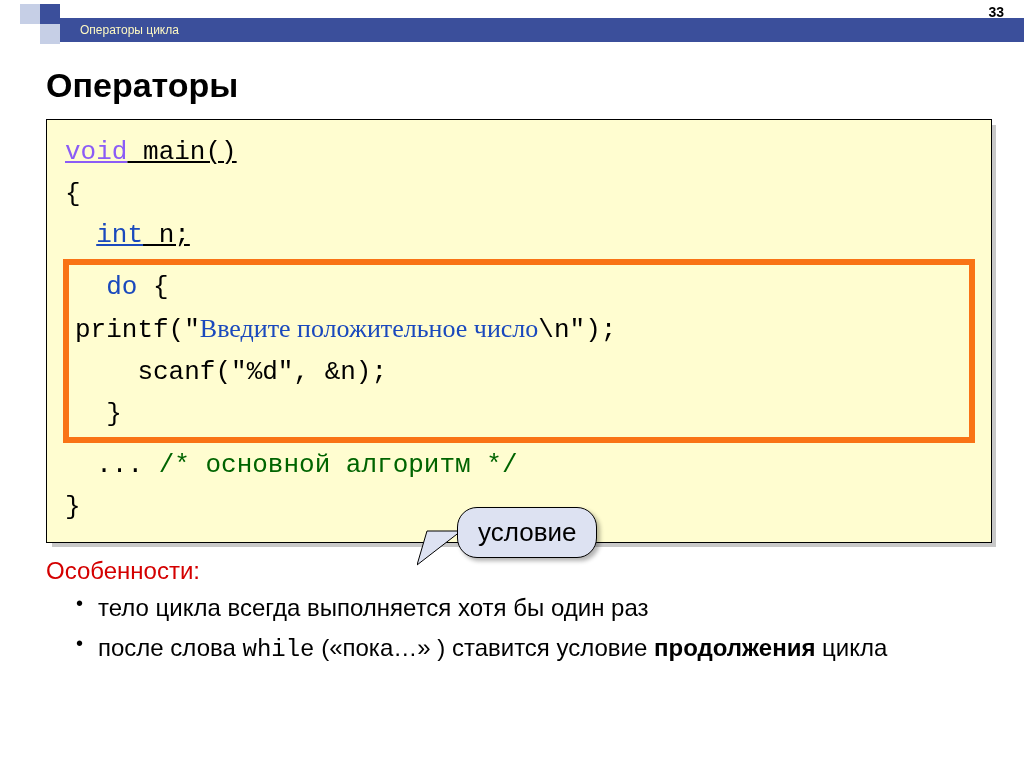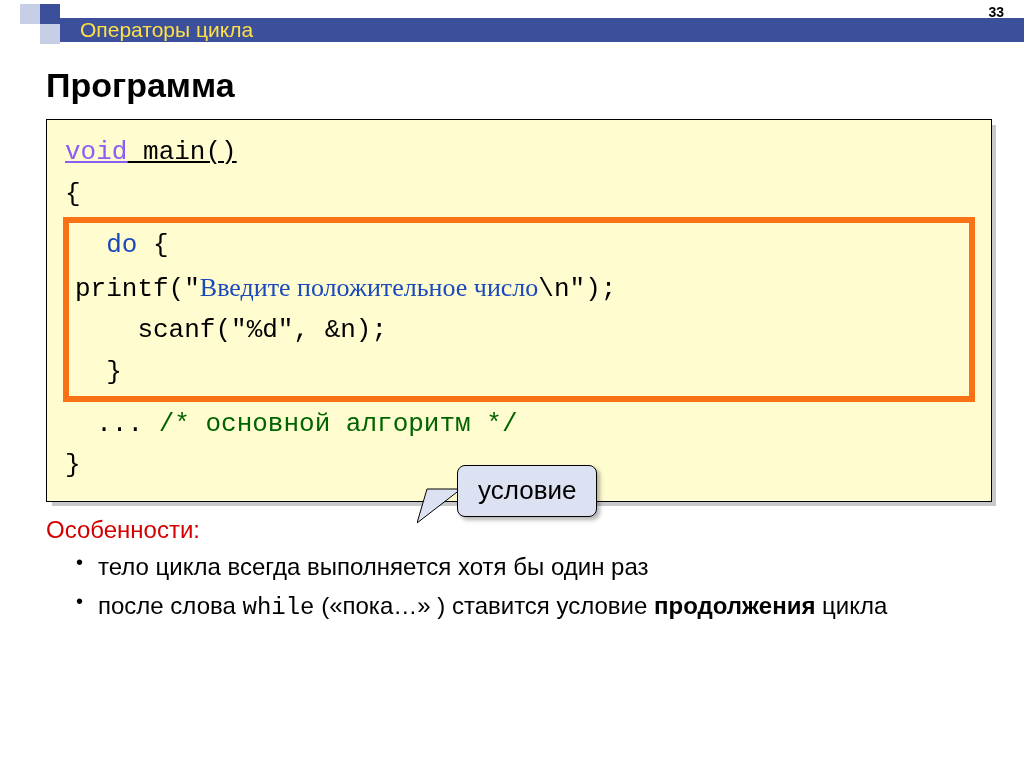--- a/index.html
+++ b/index.html
@@ -8,21 +8,21 @@
 
   
   .header { position: relative; height: 52px; }
   .deco-squares { position: absolute; left: 10px; top: 0; width: 60px; height: 46px; }
   .sq { position: absolute; }
   .sq1 { left: 10px; top: 4px;  width: 20px; height: 20px; background: #c6cfe6; }
   .sq2 { left: 30px; top: 4px;  width: 20px; height: 20px; background: #3b4f9b; }
   .sq3 { left: 30px; top: 24px; width: 20px; height: 20px; background: #c6cfe6; }
   .sq4 { left: 50px; top: 24px; width: 16px; height: 16px; background: #3b4f9b; opacity: 0.5; }
   .header-bar { position: absolute; left: 60px; right: 0; top: 18px; height: 24px; background: #3b4f9b; display: flex; align-items: center; padding-left: 20px; }
-  .header-title { color: #fde047; font-size: 21px; }
+  .header-title { color: #fef9c3; font-size: 12px; }
   .page-number { position: absolute; right: 20px; top: 4px; font-size: 14px; font-weight: bold; color: #000; }
 
   
   .content { padding: 14px 32px 0 46px; }
   h1 { font-size: 34px; font-weight: bold; margin-bottom: 14px; }
 
   
   .code-wrap { position: relative; margin-bottom: 14px; }
   .code-shadow { position: absolute; left: 6px; top: 6px; right: -4px; bottom: -4px; background: #c8c8c8; z-index: 0; }
   .code-block { position: relative; z-index: 1; background: #fffdd0; border: 1px solid #000; padding: 12px 18px 14px 18px; font-family: "Courier New", monospace; font-size: 26px; line-height: 1.6; }
@@ -32,21 +32,21 @@
   .kw-while { color: #1a49bd; text-decoration: underline; }
   .str      { color: #1a49bd; font-family: Liberation Serif, serif; }
   .cmt      { color: #006400; }
   .u        { text-decoration: underline; }
 
   
   .hl-box { border: 6px solid #f97316; padding: 2px 6px; margin: 2px -2px; position: relative; }
 
   
   .callout-arrow { position: absolute; left: 348px; top: 264px; width: 44px; height: 38px; z-index: 3; pointer-events:none; }
-  .callout { position: absolute; left: 388px; top: 242px; background: #dde2f2; border: 1px solid #000; border-radius: 8px; padding: 4px 20px; font-family: Arial, sans-serif; font-size: 26px; box-shadow: 3px 3px 4px rgba(0,0,0,0.3); z-index: 3; }
+  .callout { position: absolute; left: 388px; top: 242px; background: #dde2f2; border: 1px solid #000; border-radius: 20px; padding: 4px 20px; font-family: Arial, sans-serif; font-size: 26px; box-shadow: 3px 3px 4px rgba(0,0,0,0.3); z-index: 3; }
 
   
   .features-title { color: #d40000; font-size: 24px; margin-top: 6px; margin-bottom: 6px; }
   ul.features { list-style: none; padding-left: 30px; font-size: 24px; line-height: 1.4; }
   ul.features li { position: relative; padding-left: 22px; margin-bottom: 6px; }
   ul.features li::before { content: "•"; position: absolute; left: 0; top: -2px; font-size: 20px; color: #000; }
   .mono { font-family: "Courier New", monospace; }
   b { font-weight: bold; }
 </style>
 </head>
@@ -61,27 +61,28 @@
       <div class="sq sq3"></div>
       <div class="sq sq4"></div>
     </div>
     <div class="header-bar">
       <span class="header-title">Операторы цикла</span>
     </div>
     <div class="page-number">33</div>
   </div>
 
   <div class="content">
-    <h1>Программа</h1>
+    <h1>Операторы</h1>
 
     <div class="code-wrap">
       <div class="code-shadow"></div>
       <div class="code-block">
         <div><span class="kw-void u">void</span><span class="u"> main()</span></div>
         <div>{</div>
+        <div>&nbsp;&nbsp;<span class="kw-int u">int</span><span class="u"> n;</span></div>
 
         <div class="hl-box">
           <div>&nbsp;&nbsp;<span class="kw-do">do</span><span> {</span></div>
           <div><span>    printf("</span><span class="str">Введите положительное число</span><span>\n");</span></div>
           <div style="white-space:pre;">    scanf("%d", &amp;n);</div>
           <div style="white-space:pre;">  }</div>
 
           <svg class="callout-arrow" viewBox="0 0 44 38">
             <path d="M 44 2 L 10 2 L 0 36 Z" fill="#dde2f2" stroke="#000" stroke-width="1"></path>
           </svg>

